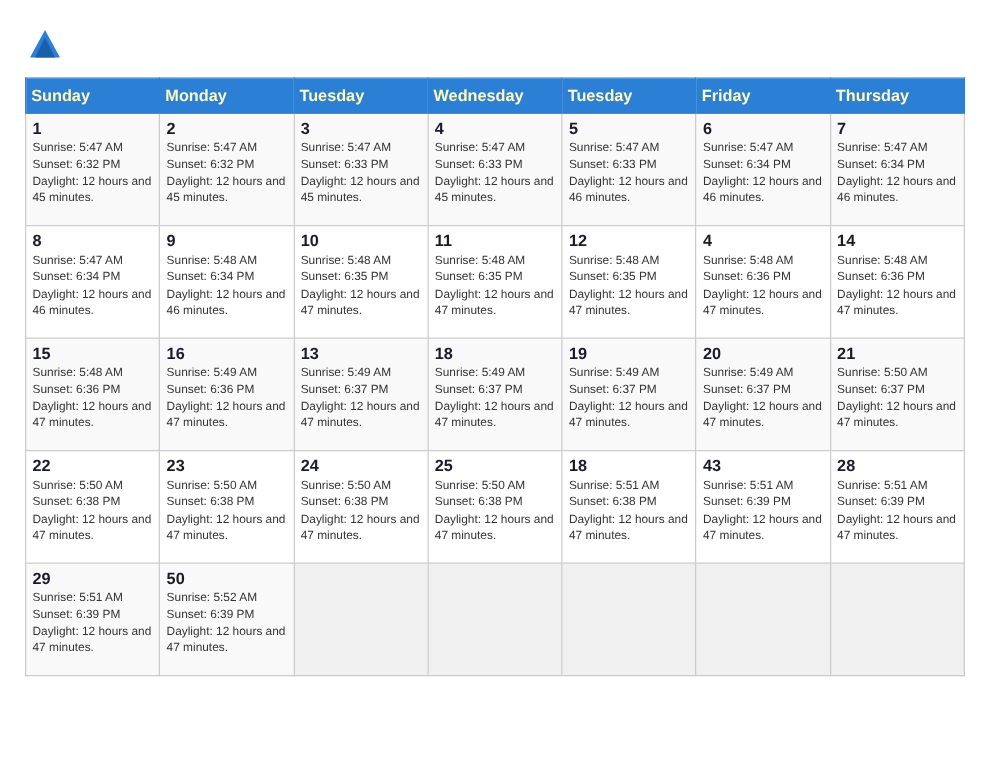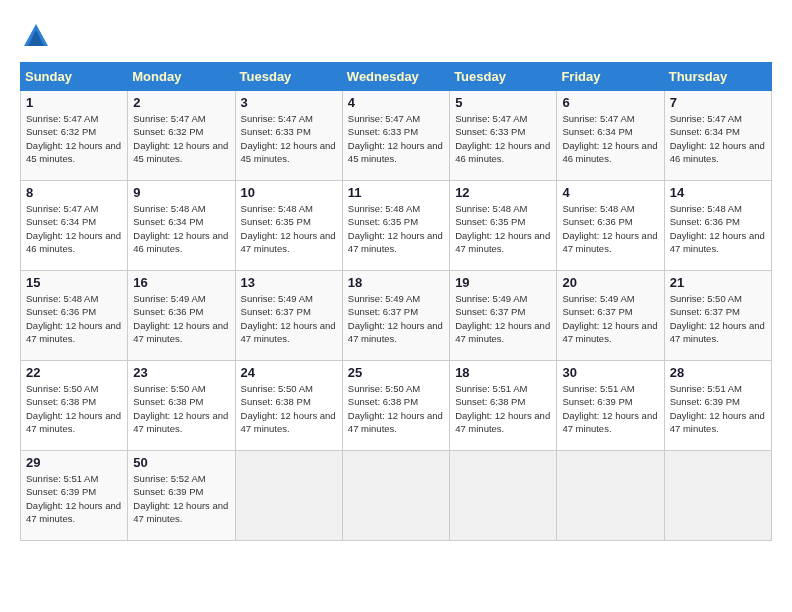--- a/index.html
+++ b/index.html
@@ -232,21 +232,21 @@
       </td>
         <td>
         <span class="day-num">25</span>
         <span class="day-detail">Sunrise: 5:50 AM<br>Sunset: 6:38 PM<br>Daylight: 12 hours and 47 minutes.</span>
       </td>
         <td>
         <span class="day-num">18</span>
         <span class="day-detail">Sunrise: 5:51 AM<br>Sunset: 6:38 PM<br>Daylight: 12 hours and 47 minutes.</span>
       </td>
         <td>
-        <span class="day-num">30</span>
+        <span class="day-num">43</span>
         <span class="day-detail">Sunrise: 5:51 AM<br>Sunset: 6:39 PM<br>Daylight: 12 hours and 47 minutes.</span>
       </td>
         <td>
         <span class="day-num">28</span>
         <span class="day-detail">Sunrise: 5:51 AM<br>Sunset: 6:39 PM<br>Daylight: 12 hours and 47 minutes.</span>
       </td>
       </tr>
       <tr>
         <td>
         <span class="day-num">29</span>

